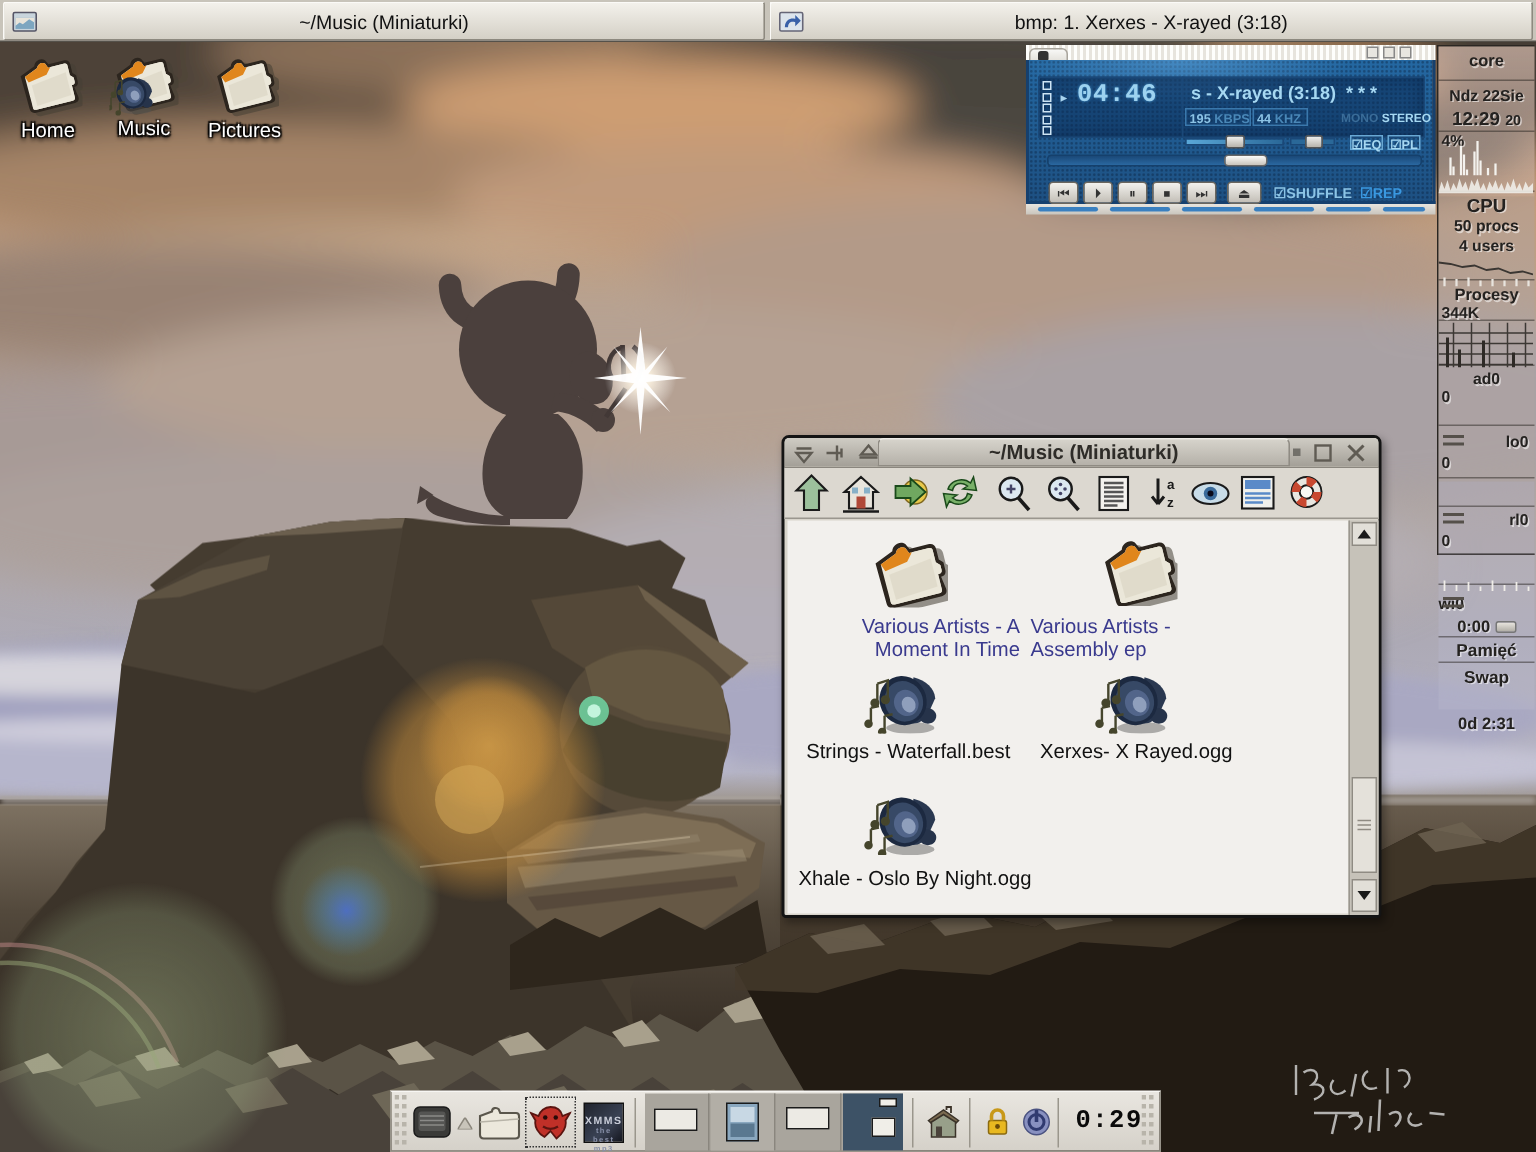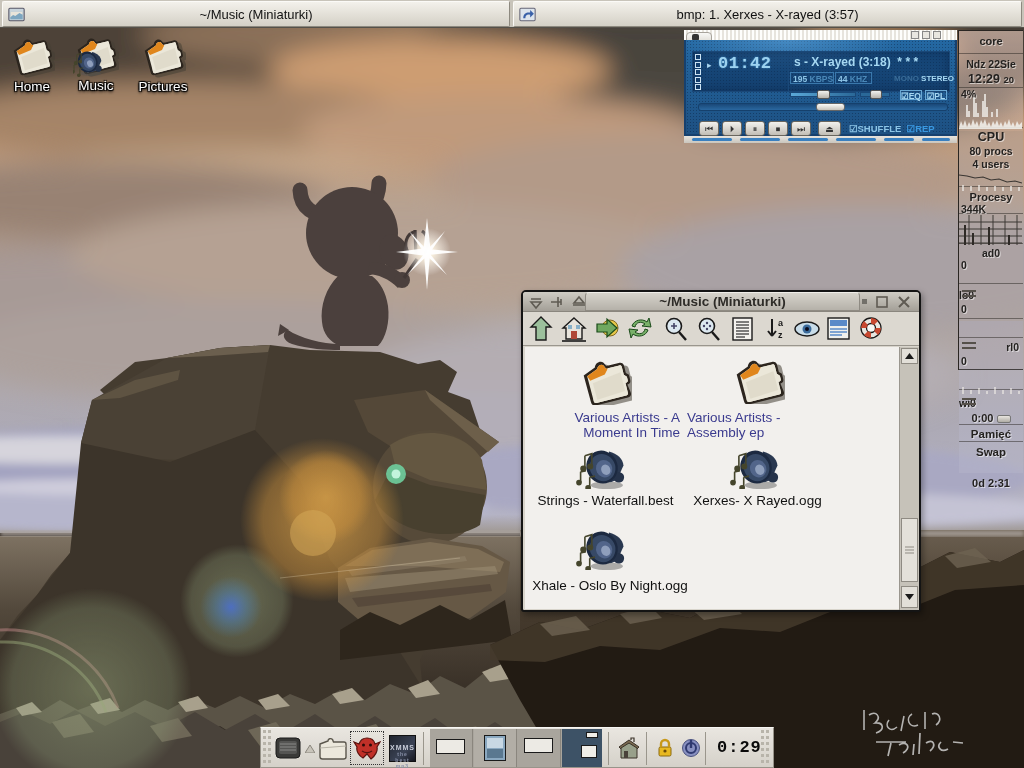--- a/index.html
+++ b/index.html
@@ -271,21 +271,21 @@
           <rect x="2.2" y="5.5" width="11.6" height="7" fill="#7da6c0"></rect>
           <path d="M2.2,5.5 h11.6 v2.8 l-3,-1.8 -4,3 -2,-1 -2.6,2 Z" fill="#e8e4da"></path>
         </svg>
   <span>~/Music (Miniaturki)</span>
  </div>
  <div class="tbtn" style="left:513px;width:509px">
   <svg class="ti" viewBox="0 0 16 16">
           <rect x="0.8" y="2.2" width="14.4" height="11.6" rx="1" fill="#dce4ec" stroke="#667"></rect>
           <path d="M4,11.5 C4,6.5 8,5.5 10.5,6.2 L10.5,3.8 14,7.3 10.5,10.8 10.5,8.3 C8,7.5 6,8.5 6,11.5 Z" fill="#3860a8"></path>
         </svg>
-  <span>bmp: 1. Xerxes - X-rayed (3:57)</span>
+  <span>bmp: 1. Xerxes - X-rayed (3:18)</span>
  </div>
 </div>
 <div id="fmwin" style="position:absolute;left:521px;top:290px;width:400px;height:322px;z-index:4;
  background:#d8d4cb;border:2px solid #141414;border-radius:5px 5px 3px 3px;box-shadow:2px 3px 6px rgba(0,0,0,0.35)">
  <div style="position:absolute;left:0;top:0;right:0;height:20px;border-radius:3px 3px 0 0;
   background:linear-gradient(#cfccc4,#a39f97);border-bottom:1px solid #8a867e">
   <svg width="60" height="20" viewBox="0 0 60 20" style="position:absolute;left:4px;top:0">
    <g stroke="#5f5b53" stroke-width="1.6" fill="none">
     <path d="M4,7 h10 M4,10 l5,6 5,-6 z"></path>
     <path d="M24,10 h10 M31,5 v10 M34,7 v6"></path>
@@ -428,21 +428,21 @@
   border:1px solid #1a4878;box-shadow:inset 0 0 12px rgba(0,20,50,0.4)"></div>
  <div style="position:absolute;left:104px;top:21px;width:1px;height:41px;background:#1a4878"></div>
  <div style="position:absolute;left:11px;top:24px;width:6px;height:36px;display:flex;flex-direction:column;justify-content:space-between">
   <div style="width:6px;height:6px;border:1.5px solid #cde4f4"></div>
   <div style="width:6px;height:6px;border:1.5px solid #cde4f4"></div>
   <div style="width:6px;height:6px;border:1.5px solid #cde4f4"></div>
   <div style="width:6px;height:6px;border:1.5px solid #cde4f4"></div>
   <div style="width:6px;height:6px;border:1.5px solid #cde4f4"></div>
  </div>
  <div style="position:absolute;left:23px;top:30px;color:#a8d4ee;font-size:9px">▸</div>
- <div style="position:absolute;left:34px;top:24px;width:70px;height:17px;font-family:'Liberation Mono',monospace;font-weight:bold;font-size:17px;letter-spacing:0.5px;color:#9dd2f0;text-shadow:0 0 2px #4898d0">01:42</div>
+ <div style="position:absolute;left:34px;top:24px;width:70px;height:17px;font-family:'Liberation Mono',monospace;font-weight:bold;font-size:17px;letter-spacing:0.5px;color:#9dd2f0;text-shadow:0 0 2px #4898d0">04:46</div>
  <div style="position:absolute;left:110px;top:25px;width:158px;font-size:12px;font-weight:bold;color:#a6d8f2;white-space:nowrap">s - X-rayed (3:18) &nbsp;* * *</div>
  <div style="position:absolute;left:106px;top:42px;width:44px;height:12px;border:1px solid #3a78ac;font-size:8.5px;font-weight:bold;color:#8cc4e6;padding:1px 2px;white-space:nowrap;overflow:hidden">195 <span style="color:#4a88b8">KBPS</span></div>
  <div style="position:absolute;left:151px;top:42px;width:37px;height:12px;border:1px solid #3a78ac;font-size:8.5px;font-weight:bold;color:#8cc4e6;padding:1px 2px;white-space:nowrap;overflow:hidden">44 <span style="color:#4a88b8">KHZ</span></div>
  <div style="position:absolute;left:210px;top:44px;font-size:8px;font-weight:bold;color:#3a6c98;white-space:nowrap">MONO <span style="color:#a6d8f2">STEREO</span></div>
  <div style="position:absolute;left:106px;top:62px;width:66px;height:5px;background:linear-gradient(90deg,#5aa8d8,#2a6898);border:1px solid #1a4878"></div>
  <div style="position:absolute;left:133px;top:60px;width:13px;height:9px;background:linear-gradient(#f0f0ee,#b8b4ac);border:1px solid #555;border-radius:2px"></div>
  <div style="position:absolute;left:176px;top:62px;width:30px;height:5px;background:#2a6898;border:1px solid #1a4878"></div>
  <div style="position:absolute;left:186px;top:60px;width:12px;height:9px;background:linear-gradient(#f0f0ee,#b8b4ac);border:1px solid #555;border-radius:2px"></div>
  <div style="position:absolute;left:216px;top:60px;width:22px;height:10px;border:1px solid #68a8d4;font-size:8.5px;font-weight:bold;color:#a6d8f2;text-align:center;line-height:10px">☑EQ</div>
  <div style="position:absolute;left:241px;top:60px;width:22px;height:10px;border:1px solid #68a8d4;font-size:8.5px;font-weight:bold;color:#a6d8f2;text-align:center;line-height:10px">☑PL</div>
@@ -496,41 +496,41 @@
  <div style="position:absolute;left:2px;top:57px;font-size:10.5px">4%</div>
  <svg width="63" height="26" viewBox="0 0 63 26" style="position:absolute;left:0;top:60px" preserveAspectRatio="none">
   <g stroke="#f4f2ee" stroke-width="1.5">
    <path d="M8,26 V14 M10,26 V20 M15,26 V6 M17,26 V12 M19,26 V22 M24,26 V10 M26,26 V3 M28,26 V16 M33,26 V21 M38,26 V18"></path>
   </g>
  </svg>
  <svg width="63" height="12" viewBox="0 0 63 12" style="position:absolute;left:0;top:86px" preserveAspectRatio="none">
   <path d="M0,11 L2,4 4,9 6,3 8,10 10,5 12,9 14,2 16,8 18,4 20,10 22,3 24,7 26,2 28,9 30,5 32,10 34,4 36,8 38,3 40,9 42,5 44,10 46,4 48,8 50,2 52,9 54,5 56,10 58,4 60,8 63,5 63,12 0,12 Z" fill="#f0ede8" opacity="0.9"></path>
  </svg>
  <div style="position:absolute;left:0;top:99px;width:100%;font-size:12.5px">CPU</div>
- <div style="position:absolute;left:0;top:114px;width:100%;font-size:10.5px">80 procs</div>
+ <div style="position:absolute;left:0;top:114px;width:100%;font-size:10.5px">50 procs</div>
  <div style="position:absolute;left:0;top:127px;width:100%;font-size:10.5px">4 users</div>
  <svg width="63" height="20" viewBox="0 0 63 20" style="position:absolute;left:0;top:140px">
   <path d="M0,4 L8,5 16,7 24,6 32,9 40,8 48,11 56,10 63,12" fill="none" stroke="#3a3632" stroke-width="1.2"></path>
   <g stroke="#e8e4de" stroke-width="1.5">
           <path d="M4,20 V14 M12,20 V15 M20,20 V14 M28,20 V16 M36,20 V15 M44,20 V16 M52,20 V15 M60,20 V16"></path>
         </g>
  </svg>
  <div style="position:absolute;left:0;top:160px;width:100%;font-size:11px">Procesy</div>
  <div style="position:absolute;left:2px;top:172px;text-align:left;font-size:10.5px">344K</div>
  <svg width="63" height="30" viewBox="0 0 63 30" style="position:absolute;left:0;top:184px">
   <g stroke="#3c3834" stroke-width="1">
           <path d="M0,7 H63 M0,14 H63 M0,21 H63 M0,28 H63 M10,0 V30 M22,0 V30 M34,0 V30 M46,0 V30 M58,0 V30"></path>
         </g>
   <g stroke="#2e2a26" stroke-width="2">
           <path d="M6,30 V10 M14,30 V18 M30,30 V12 M50,30 V20"></path>
         </g>
  </svg>
  <div style="position:absolute;left:0;top:216px;width:100%;font-size:10.5px">ad0</div>
  <div style="position:absolute;left:2px;top:228px;text-align:left;font-size:10.5px">0</div>
- <div style="position:absolute;left:0;top:258px;width:100%;font-size:10.5px;text-align:left;padding-right:4px">lo0</div>
+ <div style="position:absolute;left:0;top:258px;width:100%;font-size:10.5px;text-align:right;padding-right:4px">lo0</div>
  <div style="position:absolute;left:3px;top:259px;width:14px;height:2px;background:#55504a;box-shadow:0 5px 0 #55504a"></div>
  <div style="position:absolute;left:2px;top:272px;text-align:left;font-size:10.5px">0</div>
  <div style="position:absolute;left:0;top:310px;width:100%;font-size:10.5px;text-align:right;padding-right:4px">rl0</div>
  <div style="position:absolute;left:3px;top:311px;width:14px;height:2px;background:#55504a;box-shadow:0 5px 0 #55504a"></div>
  <div style="position:absolute;left:2px;top:324px;text-align:left;font-size:10.5px">0</div>
  <svg width="63" height="8" viewBox="0 0 63 8" style="position:absolute;left:0;top:355px">
   <g stroke="#f0ede8" stroke-width="1.2">
           <path d="M4,8 V1 M12,8 V4 M20,8 V2 M28,8 V5 M36,8 V1 M44,8 V4 M52,8 V2 M60,8 V5"></path>
         </g>
  </svg>

